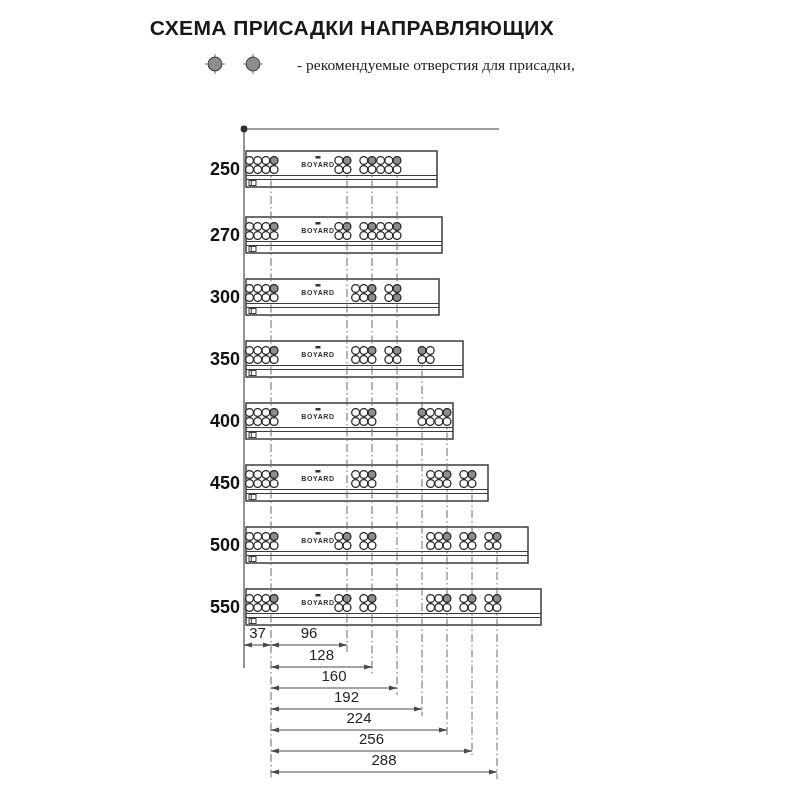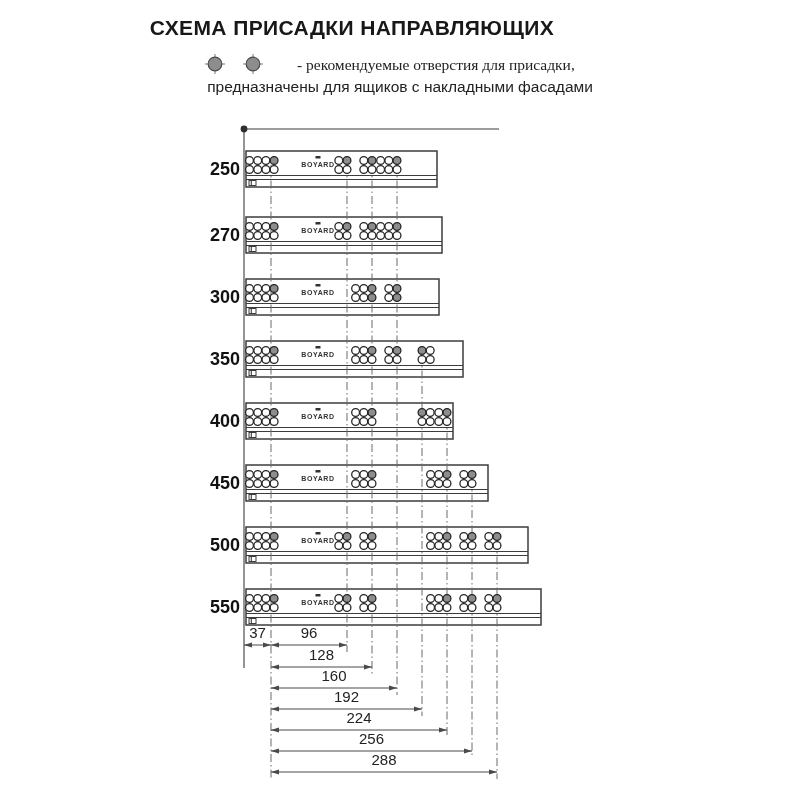--- a/index.html
+++ b/index.html
@@ -369,14 +369,13 @@
     <line x1="10" y1="0" x2="10" y2="20" stroke="#777" stroke-width="1"></line>
     <line x1="0" y1="10" x2="20" y2="10" stroke="#777" stroke-width="1"></line>
     <circle cx="10" cy="10" r="6.8" fill="#8d8d8d" stroke="#4a4a4a" stroke-width="1.2"></circle>
   </svg>
   <svg class="legsvg" style="left:243px;top:54px" width="20" height="20">
     <line x1="10" y1="0" x2="10" y2="20" stroke="#777" stroke-width="1"></line>
     <line x1="0" y1="10" x2="20" y2="10" stroke="#777" stroke-width="1"></line>
     <circle cx="10" cy="10" r="6.8" fill="#8d8d8d" stroke="#4a4a4a" stroke-width="1.2"></circle>
   </svg>
   <div class="leg-text1">-  рекомендуемые отверстия для присадки,</div>
-  <div class="leg-text2">предназначены для ящиков с накладными фасадами</div>
 </div>
 
 </body></html>

